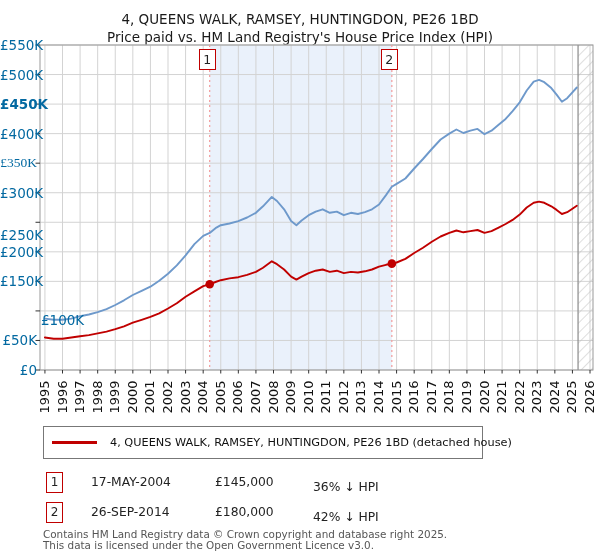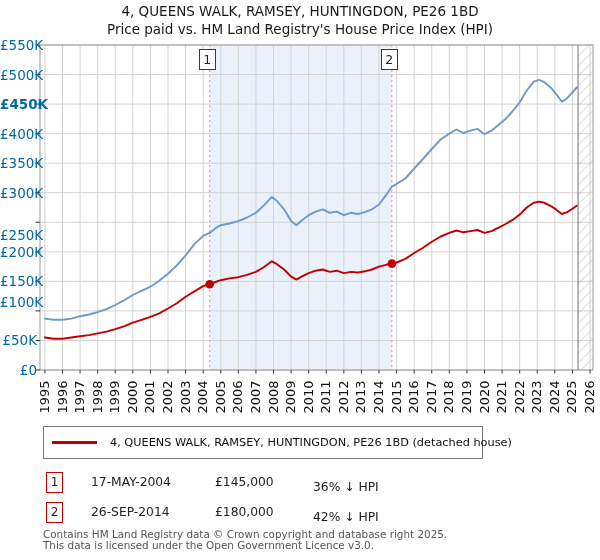--- a/index.html
+++ b/index.html
@@ -1,20 +1,20 @@
 <!DOCTYPE html>
 <html><head>
 <meta charset="utf-8">
 <style>
   html,body{margin:0;padding:0;background:#fff;}
   .stage{
     position:relative;width:600px;height:560px;background:#ffffff;overflow:hidden;
     font-family:"DejaVu Sans","Liberation Sans",sans-serif;color:#1a1a1a;
   }
-  .title-line{position:absolute;left:0;width:600px;text-align:center;font-size:13.5px;color:#1a1a1a;white-space:nowrap;}
+  .title-line{position:absolute;left:0;width:600px;text-align:center;font-size:13.5px;color:#1a1a1a;white-space:nowrap;margin-top:8px;}
   #title1{top:3px;}
   #title2{top:21px;}
   #chart{position:absolute;left:0;top:0;}
   .ylabel{position:absolute;left:0;width:37px;text-align:right;font-size:13.5px;height:16px;line-height:16px;color:#0369a1;}
   .xlabel{position:absolute;width:40px;height:14px;line-height:14px;text-align:center;font-size:13px;color:#111;
           transform:rotate(-90deg);white-space:nowrap;}
   .marker-box{position:absolute;width:15px;height:19px;background:#fff;border:1.6px solid #c00000;
               font-size:12.5px;line-height:19px;text-align:center;color:#222;z-index:3;}
   .legend{position:absolute;left:43px;top:426px;width:440px;height:33px;border:1px solid #777;background:#fff;
           display:flex;flex-direction:column;justify-content:space-evenly;box-sizing:border-box;padding-left:8px;}
@@ -138,26 +138,26 @@
       <line x1="391.84515103338566" x2="391.84515103338566" y1="45" y2="370" stroke="#f29b9b" stroke-width="1.2" stroke-dasharray="2 3"></line>
       <polyline points="44.9,318.6 53.7,319.8 62.5,319.8 71.3,318.6 80.1,316.2 88.9,314.5 97.7,312.1 106.5,309.1 115.3,305.0 124.0,300.3 132.8,295.0 141.6,290.8 150.4,286.7 159.2,280.8 168.0,273.7 176.8,265.4 185.6,255.4 194.4,244.1 203.2,235.9 209.7,232.9 215.5,228.2 220.8,225.2 229.5,223.5 238.3,221.1 247.1,217.5 255.9,212.8 263.0,206.3 271.8,196.9 277.0,201.0 284.1,209.3 291.1,221.1 296.4,225.2 301.6,220.5 308.7,215.2 315.7,211.6 322.7,209.3 329.8,212.8 336.8,211.6 343.8,215.2 350.9,212.8 357.9,214.0 364.9,212.2 372.0,209.3 379.0,204.5 386.0,195.1 391.8,186.8 396.6,183.9 405.4,178.5 414.2,168.5 423.0,159.0 431.8,149.0 440.6,139.5 449.3,133.6 456.4,129.5 463.4,133.0 470.4,130.7 477.5,128.9 484.5,134.2 491.5,130.7 498.6,124.8 505.6,118.9 512.6,111.2 519.7,102.3 526.7,90.5 533.7,81.6 539.0,79.9 544.3,82.2 551.3,88.1 556.6,94.6 561.9,101.7 567.2,98.2 572.4,92.3 576.8,87.5" fill="none" stroke="#6e99cb" stroke-width="1.9" stroke-linejoin="round" stroke-linecap="round"></polyline>
       <polyline points="44.9,337.5 53.7,338.7 62.5,338.7 71.3,337.5 80.1,336.3 88.9,335.1 97.7,333.4 106.5,331.6 115.3,329.2 124.0,326.3 132.8,322.7 141.6,319.8 150.4,316.8 159.2,313.3 168.0,308.5 176.8,303.2 185.6,296.7 194.4,291.4 203.2,286.1 209.7,284.3 215.5,282.0 220.8,280.2 229.5,278.4 238.3,277.2 247.1,274.9 255.9,271.9 263.0,267.8 271.8,261.3 277.0,264.2 284.1,269.5 291.1,276.6 296.4,279.6 301.6,276.6 308.7,273.1 315.7,270.7 322.7,269.5 329.8,271.9 336.8,270.7 343.8,273.1 350.9,271.9 357.9,272.5 364.9,271.3 372.0,269.5 379.0,266.6 386.0,264.8 391.8,263.6 396.6,262.5 405.4,258.9 414.2,253.0 423.0,247.7 431.8,241.8 440.6,236.5 449.3,232.9 456.4,230.5 463.4,232.3 470.4,231.1 477.5,230.0 484.5,232.9 491.5,231.1 498.6,227.6 505.6,224.0 512.6,219.9 519.7,214.6 526.7,207.5 533.7,202.8 539.0,201.6 544.3,202.8 551.3,206.3 556.6,209.9 561.9,214.0 567.2,212.2 572.4,208.7 576.8,205.7" fill="none" stroke="#c00000" stroke-width="1.9" stroke-linejoin="round" stroke-linecap="round"></polyline>
       <circle cx="209.68044515103074" cy="284.3181818181818" r="4.3" fill="#c00000"></circle>
       <circle cx="391.84515103338566" cy="263.6363636363636" r="4.3" fill="#c00000"></circle>
     </svg>
 
   <div id="axis-labels">
       <div class="ylabel" style="top: 362px;">£0</div>
       <div class="ylabel" style="top: 332.455px;">£50K</div>
-      <div class="ylabel" style="top: 294px;">£100K</div>
+      <div class="ylabel" style="top: 312px; padding-left: 41px;">£100K</div>
       <div class="ylabel" style="top: 273.364px;">£150K</div>
       <div class="ylabel" style="top: 243.818px;">£200K</div>
       <div class="ylabel" style="top: 227px;">£250K</div>
       <div class="ylabel" style="top: 184.727px;">£300K</div>
-      <div class="ylabel" style="top: 155.182px;">£350K</div>
+      <div class="ylabel" style="top: 155.182px; font-family: Liberation Serif, serif;">£350K</div>
       <div class="ylabel" style="top: 125.636px;">£400K</div>
       <div class="ylabel" style="top: 96.0909px; font-weight: bold;">£450K</div>
       <div class="ylabel" style="top: 66.5455px;">£500K</div>
       <div class="ylabel" style="top: 37px;">£550K</div>
       <div class="xlabel" style="left: 24.9234px; top: 390px;">1995</div>
       <div class="xlabel" style="left: 42.5068px; top: 390px;">1996</div>
       <div class="xlabel" style="left: 60.0903px; top: 390px;">1997</div>
       <div class="xlabel" style="left: 77.6738px; top: 390px;">1998</div>
       <div class="xlabel" style="left: 95.2572px; top: 390px;">1999</div>
       <div class="xlabel" style="left: 112.841px; top: 390px;">2000</div>

